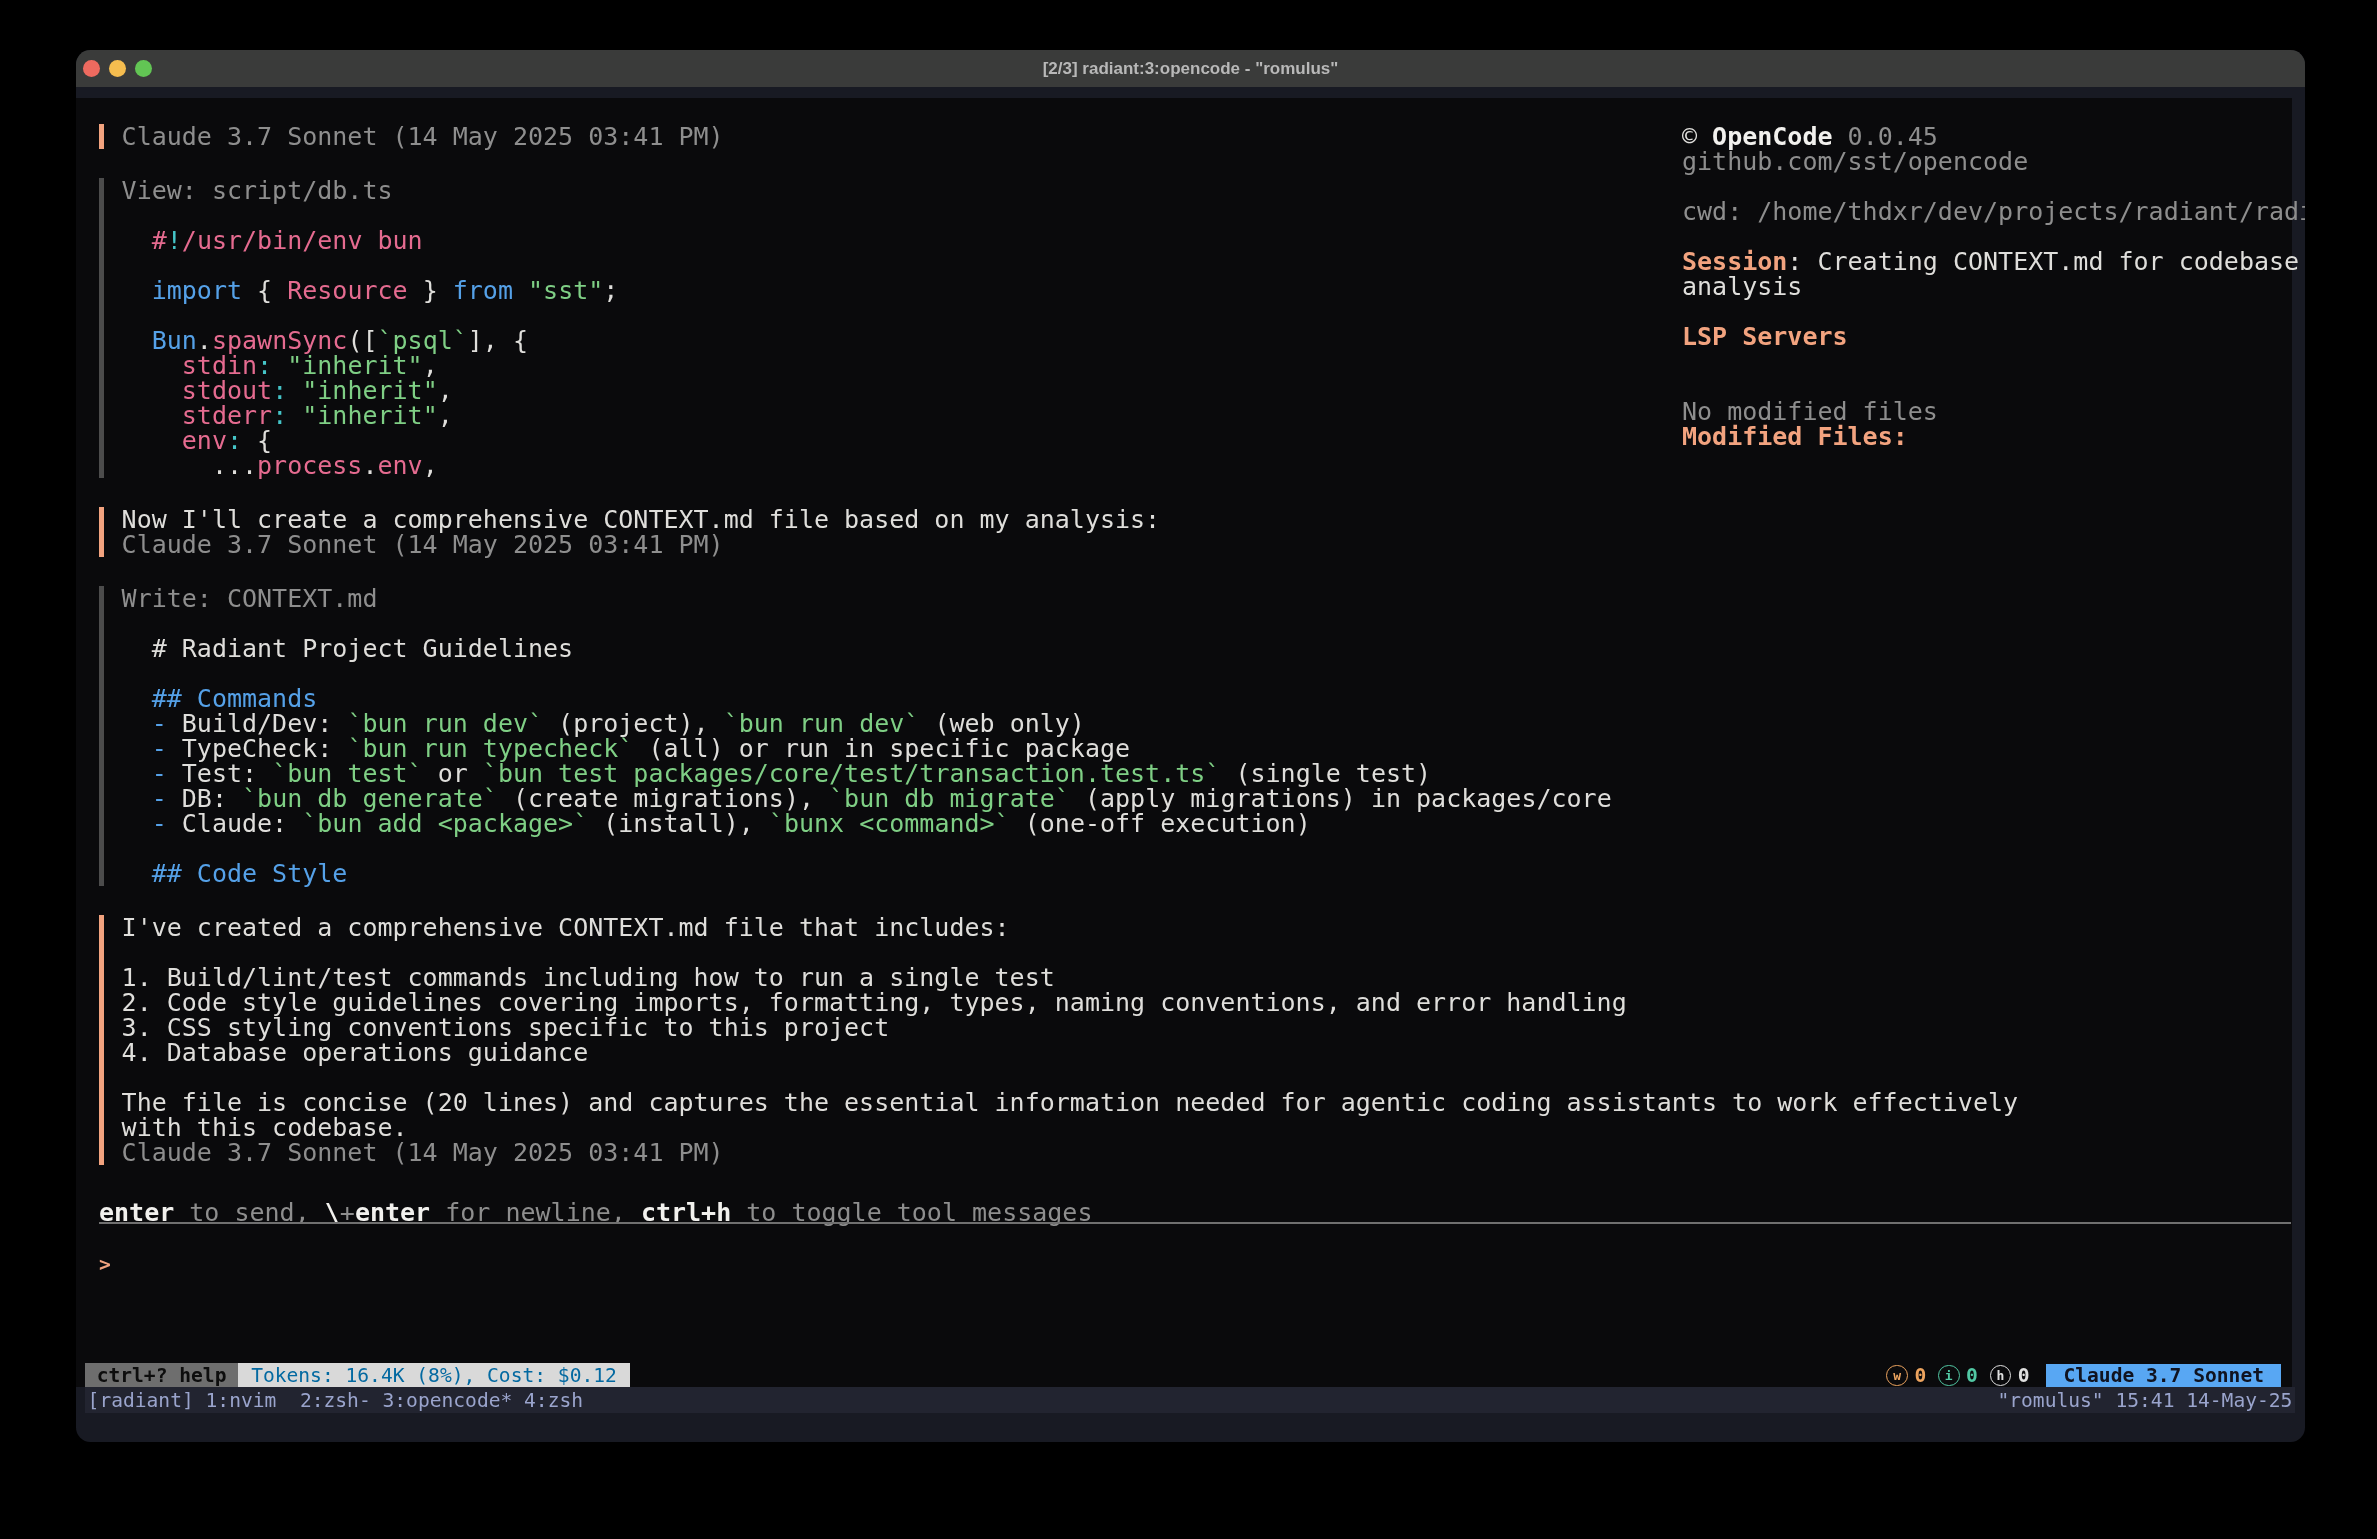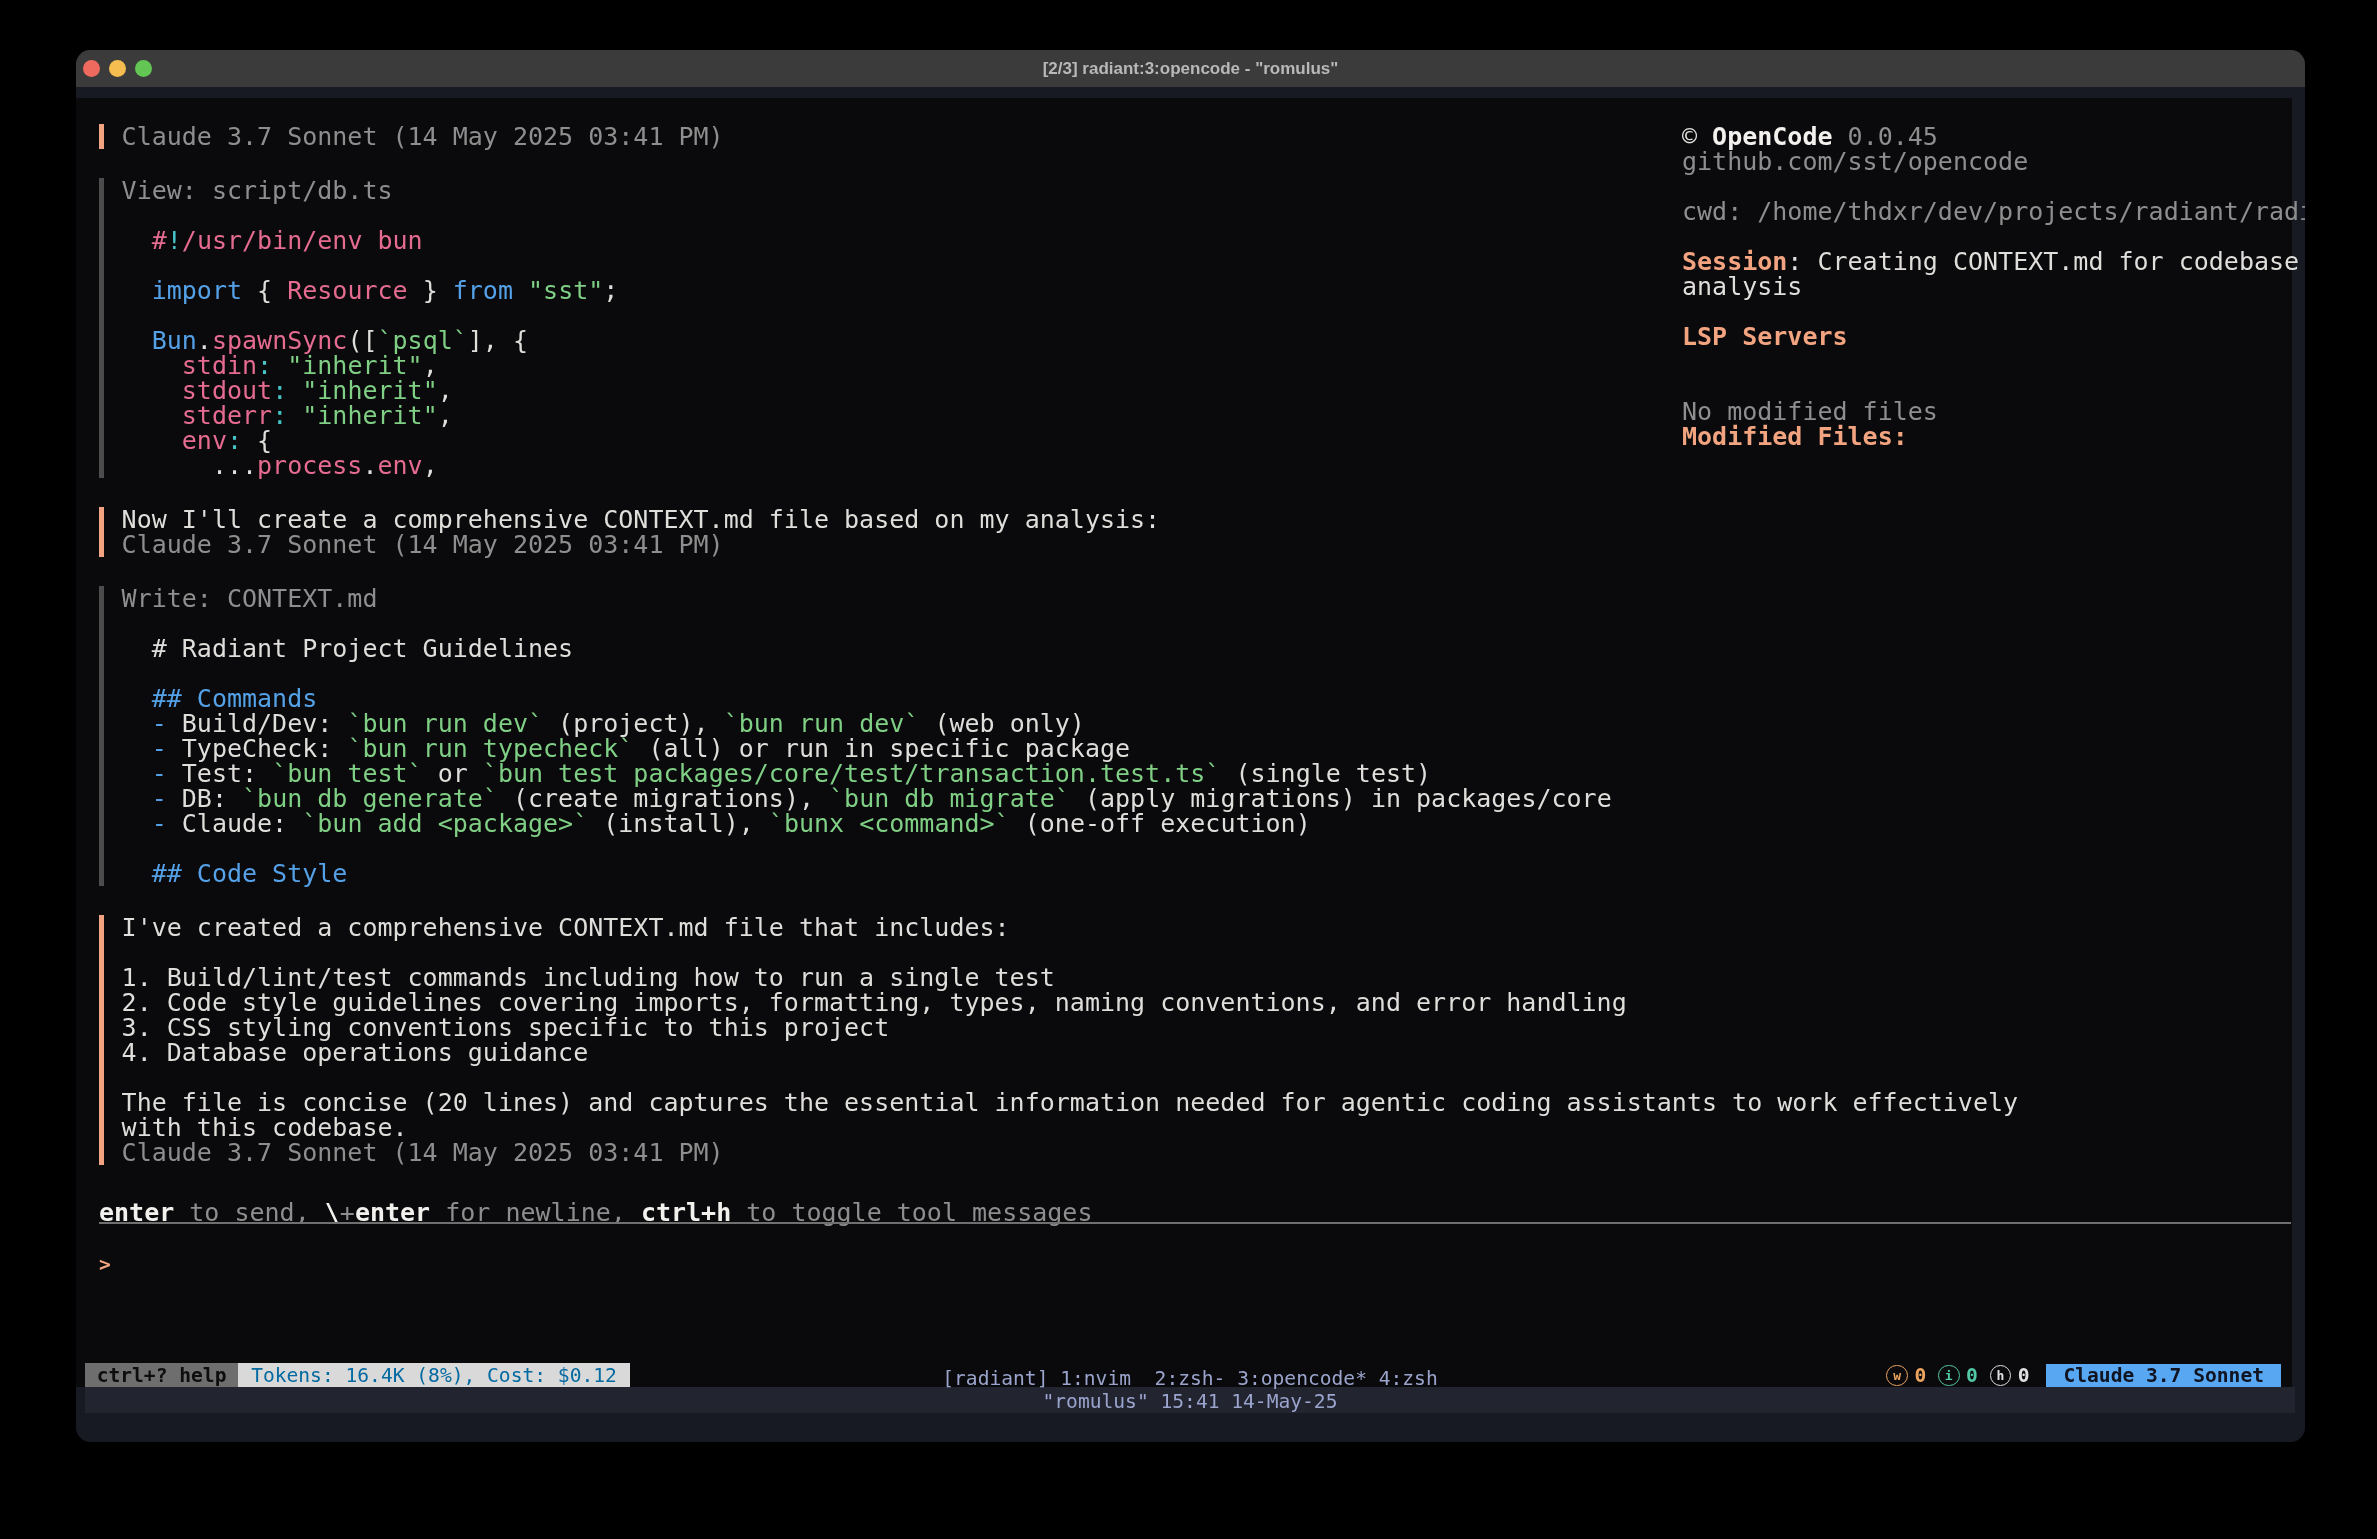--- a/index.html
+++ b/index.html
@@ -44,22 +44,22 @@
   .diag{display:flex;align-items:center;gap:11.7px;}
   .diag-item{display:inline-flex;align-items:center;gap:6.5px;font-weight:bold;}
   .diag-circle{width:19.6px;height:19.6px;border:1.3px solid currentColor;border-radius:50%;
                display:inline-flex;align-items:center;justify-content:center;
                font-size:13px;font-weight:bold;}
   .diag-orange{color:#eda45f;} .diag-teal{color:#52c8a4;} .diag-white{color:#e0e0e0;}
   .sb-model{background:#58a7f3;color:#101320;font-weight:600;padding:0 17px;
             display:flex;align-items:center;}
 
   .tmux-bar{position:absolute;left:9px;top:1337px;height:26px;width:2210px;background:#222430;
-            display:flex;justify-content:flex-end;align-items:center;
-            padding:0 2.6px;box-sizing:border-box;font-size:19.6px;color:#9aa4cc;white-space:pre;flex-direction:column;}
+            display:flex;justify-content:space-between;align-items:center;
+            padding:0 2.6px;box-sizing:border-box;font-size:19.6px;color:#9aa4cc;white-space:pre;}
 </style>
 </head>
 <body>
 
 <div class="page">
   <div class="window">
 
     <div class="titlebar">
       <div class="lights">
         <span class="light red"></span>

